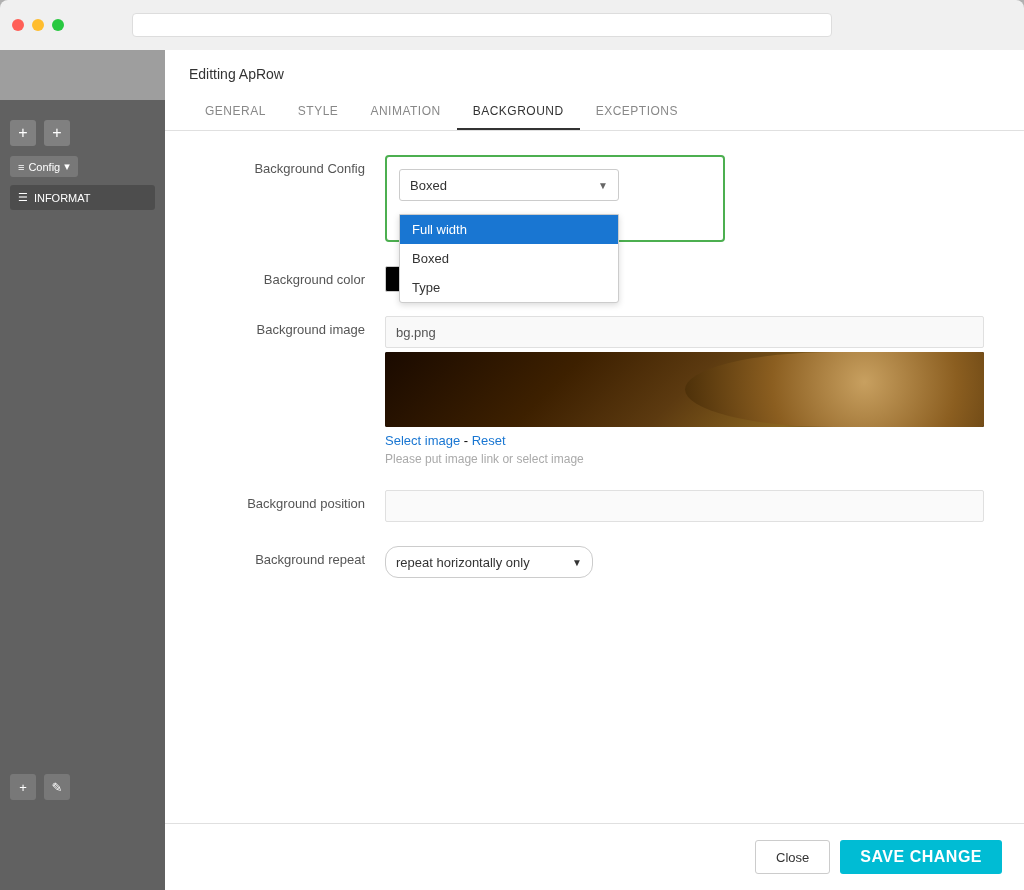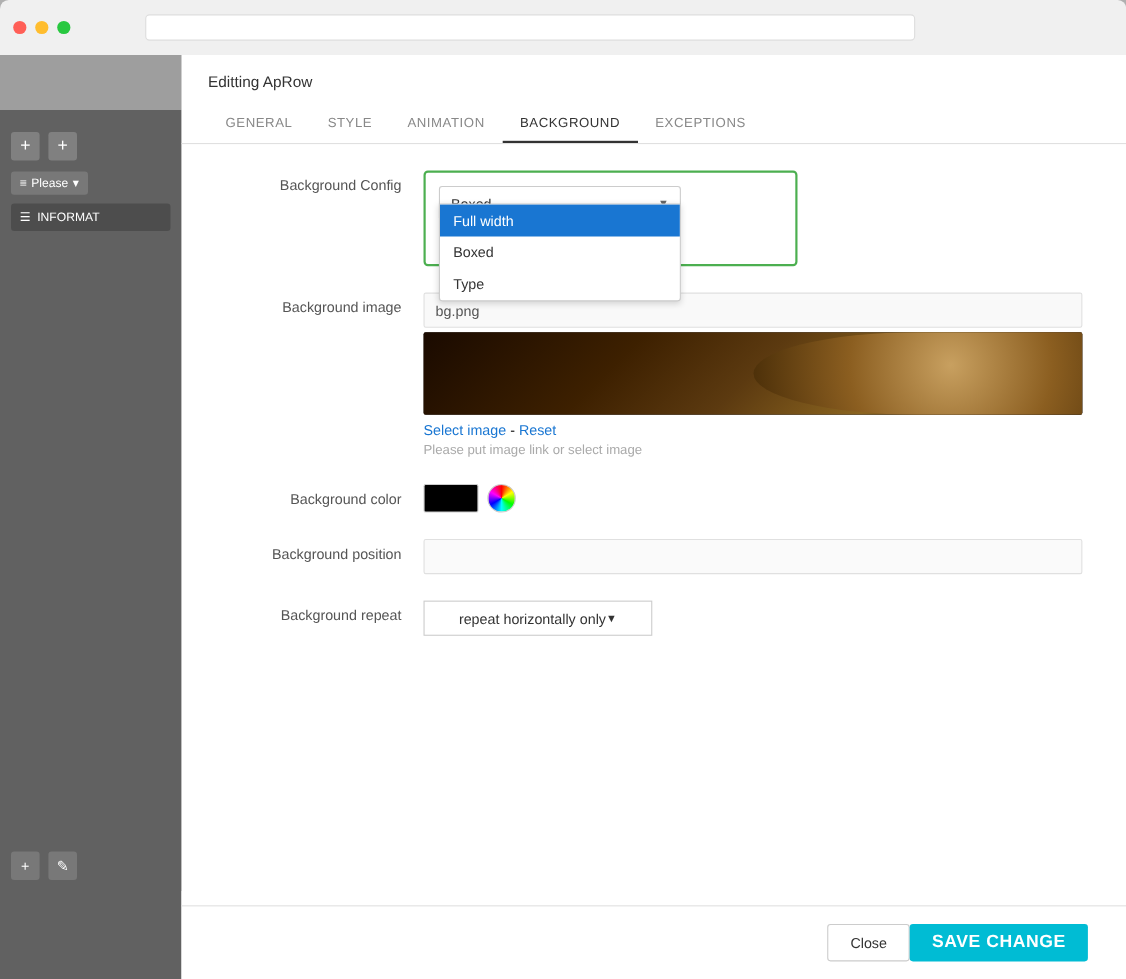--- a/index.html
+++ b/index.html
@@ -250,21 +250,21 @@
       color: #333;
     }
     .select-btn .arrow {
       font-size: 10px;
       color: #666;
     }
 
     
     .dropdown-list {
       position: absolute;
-      top: 16px;
+      top: 45px;
       left: 0;
       width: 220px;
       background: white;
       border: 1px solid #ccc;
       border-radius: 0 0 3px 3px;
       z-index: 400;
       box-shadow: 0 2px 6px rgba(0,0,0,0.15);
     }
     .dropdown-item {
       padding: 7px 12px;
@@ -391,37 +391,37 @@
 
     
     .repeat-select-wrapper {
       position: relative;
       display: inline-block;
     }
     .repeat-select-btn {
       width: 208px;
       height: 32px;
       border: 1px solid #ccc;
-      border-radius: 0;
+      border-radius: 13px;
       background: white;
       display: flex;
       align-items: center;
-      justify-content: center;
+      justify-content: space-between;
       padding: 0 10px;
       cursor: pointer;
       font-size: 13px;
       color: #333;
     }
 
     
     .modal-footer {
-      padding: 16px 35px;
+      padding: 16px 22px;
       display: flex;
       justify-content: flex-end;
-      gap: 0;
+      gap: 10px;
       border-top: 1px solid #e0e0e0;
     }
     .btn-close {
       padding: 8px 20px;
       border: 1px solid #ccc;
       border-radius: 3px;
       background: white;
       color: #333;
       font-size: 13px;
       cursor: pointer;
@@ -451,21 +451,21 @@
 <div class="bg-page">
 
   <div class="sidebar">
     <div style="padding: 10px; display:flex; gap:8px; margin-top: 10px;">
       <button class="sidebar-add-btn">+</button>
       <button class="sidebar-add-btn">+</button>
     </div>
     <div style="padding: 0 10px;">
       <button class="column-btn">
         <span>≡</span>
-        <span>Please</span>
+        <span>Config</span>
         <span>▾</span>
       </button>
     </div>
     <div style="padding: 8px 10px;">
       <div class="info-row">
         <span>☰</span>
         <span>INFORMAT</span>
       </div>
     </div>
     <div class="bottom-toolbar">
@@ -532,48 +532,48 @@
 
           
           <div class="bg-type-row">
             <span class="bg-type-label">Background Type</span>
           </div>
         </div>
       </div>
     </div>
 
     <div class="form-row">
+      <div class="form-label">Background color</div>
+      <div class="form-control">
+        <div class="color-row">
+          <div class="color-swatch"></div>
+          <div class="color-picker-icon"></div>
+        </div>
+      </div>
+    </div>
+
+    <div class="form-row">
       <div class="form-label">Background image</div>
       <div class="form-control">
         <input class="image-filename" type="text" value="bg.png" style="">
         <div class="image-preview">
           <div class="image-preview-inner">
             <div class="bread-visual"></div>
           </div>
         </div>
         <div style="margin-top: 6px;">
           <a class="select-image-link">Select image</a>
           <span> - </span>
           <a class="reset-link">Reset</a>
         </div>
         <div class="image-hint">Please put image link or select image</div>
       </div>
     </div>
 
     <div class="form-row">
-      <div class="form-label">Background color</div>
-      <div class="form-control">
-        <div class="color-row">
-          <div class="color-swatch"></div>
-          <div class="color-picker-icon"></div>
-        </div>
-      </div>
-    </div>
-
-    <div class="form-row">
       <div class="form-label">Background position</div>
       <div class="form-control">
         <input class="position-input" type="text" value="" style="">
       </div>
     </div>
 
     <div class="form-row">
       <div class="form-label">Background repeat</div>
       <div class="form-control">
         <div class="repeat-select-wrapper">

